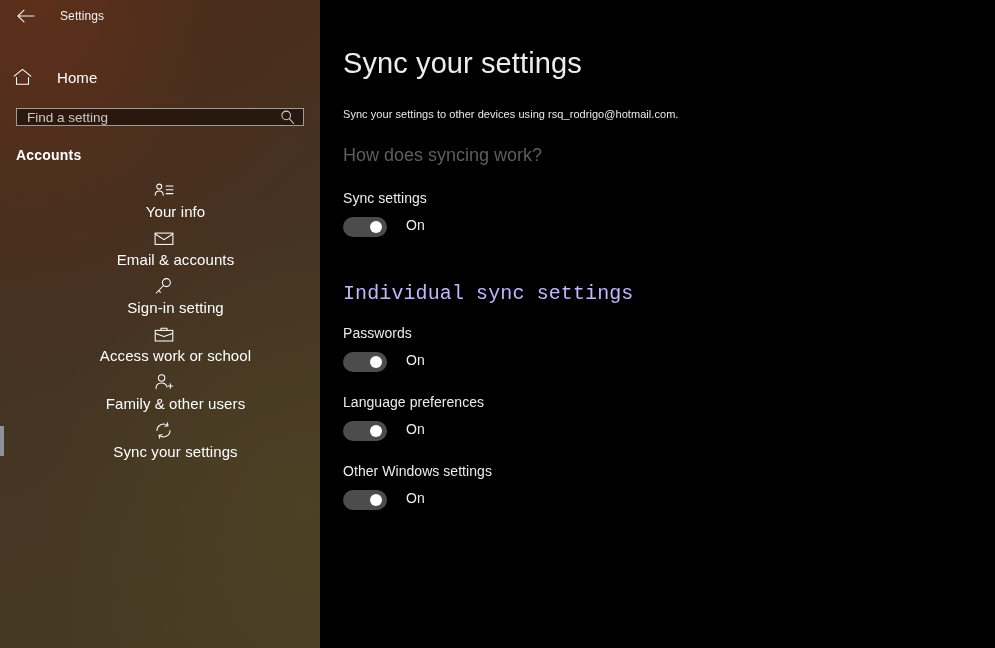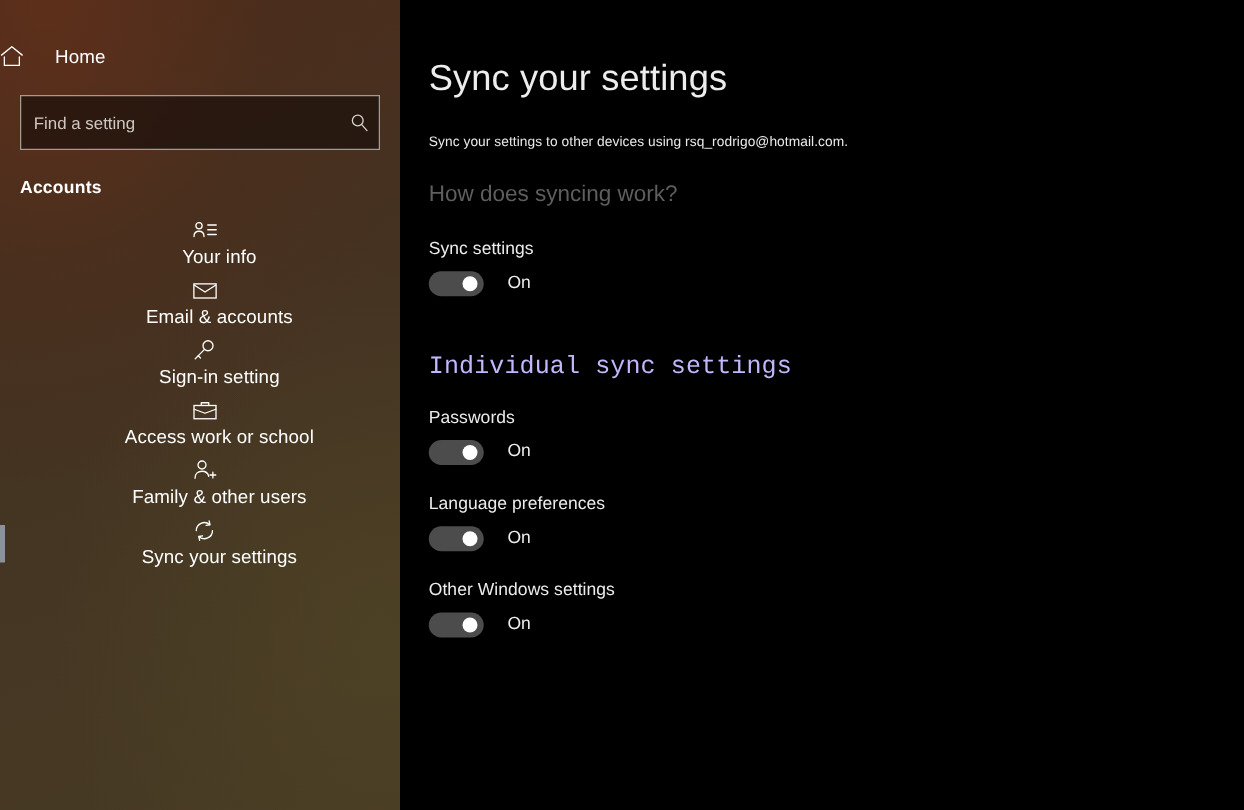--- a/index.html
+++ b/index.html
@@ -70,41 +70,42 @@
     letter-spacing: 0.1px;
     line-height: 1;
   }
 
   
   #home-row {
     height: 40px;
     margin-top: 25px;
     display: flex;
     align-items: center;
+    padding-left: 13px;
     cursor: default;
   }
   #home-row .nav-icon {
     width: 26px;
     display: flex;
     align-items: center;
     justify-content: flex-start;
     color: #ffffff;
   }
   #home-row .nav-label {
     margin-left: 18px;
     font-size: 15px;
     color: #ffffff;
     letter-spacing: 0.1px;
   }
 
   
   #search-wrap {
     margin: 11px 0 0 16px;
     width: 288px;
-    height: 44px;
+    height: 18px;
     position: relative;
     background: rgba(20, 12, 8, 0.62);
     border: 1px solid #a39a92;
     display: flex;
     align-items: center;
     cursor: text;
   }
   #search-input {
     flex: 1;
     height: 100%;
@@ -265,20 +266,28 @@
   #individual-list .setting-block:first-child { margin-top: 0; }
 </style>
 </head>
 <body>
 
 <div id="app">
 
   <div id="sidebar">
     <div class="side-inner">
 
+      <div id="titlebar">
+        <div id="back-button">
+          <svg width="18" height="14" viewBox="0 0 18 14" fill="none" aria-hidden="true">
+            <path d="M17 7H1M1 7L7 1.2M1 7L7 12.8" stroke="currentColor" stroke-width="1.1" stroke-linecap="round" stroke-linejoin="round"></path>
+          </svg>
+        </div>
+        <div id="window-title">Settings</div>
+      </div>
 
       <div id="home-row">
         <span class="nav-icon">
           <svg width="19" height="18" viewBox="0 0 19 18" fill="none" aria-hidden="true">
             <path d="M1.2 8.1L9.5 1.4L17.8 8.1" stroke="currentColor" stroke-width="1.05" stroke-linecap="round" stroke-linejoin="round"></path>
             <path d="M3.5 9.6V16.3H15.5V9.6" stroke="currentColor" stroke-width="1.05" stroke-linecap="round" stroke-linejoin="round"></path>
           </svg>
         </span>
         <span class="nav-label">Home</span>
       </div>

